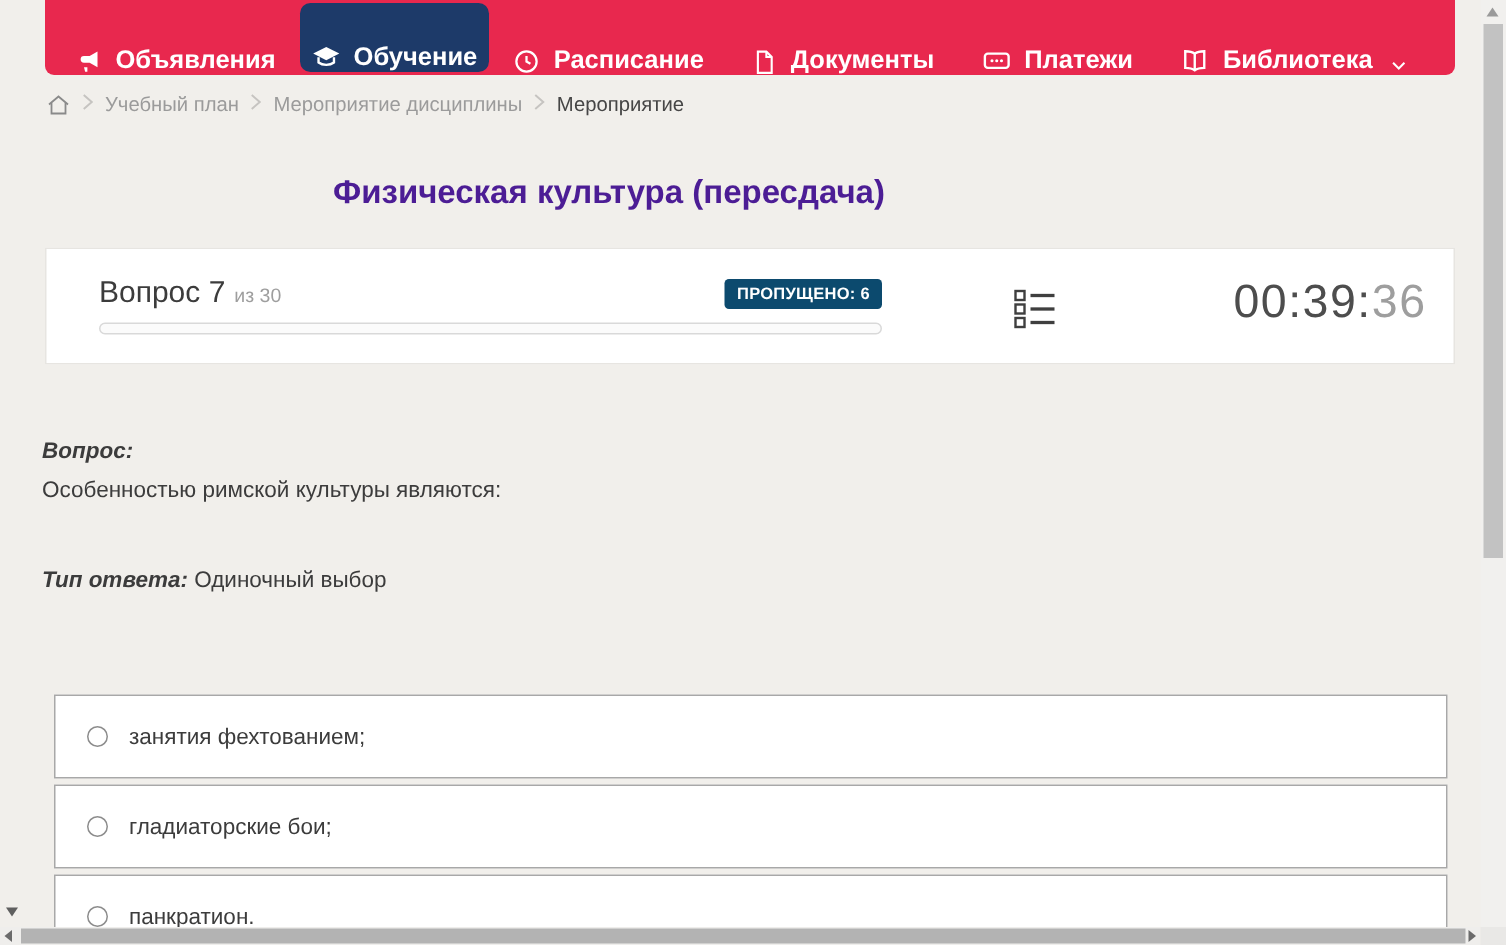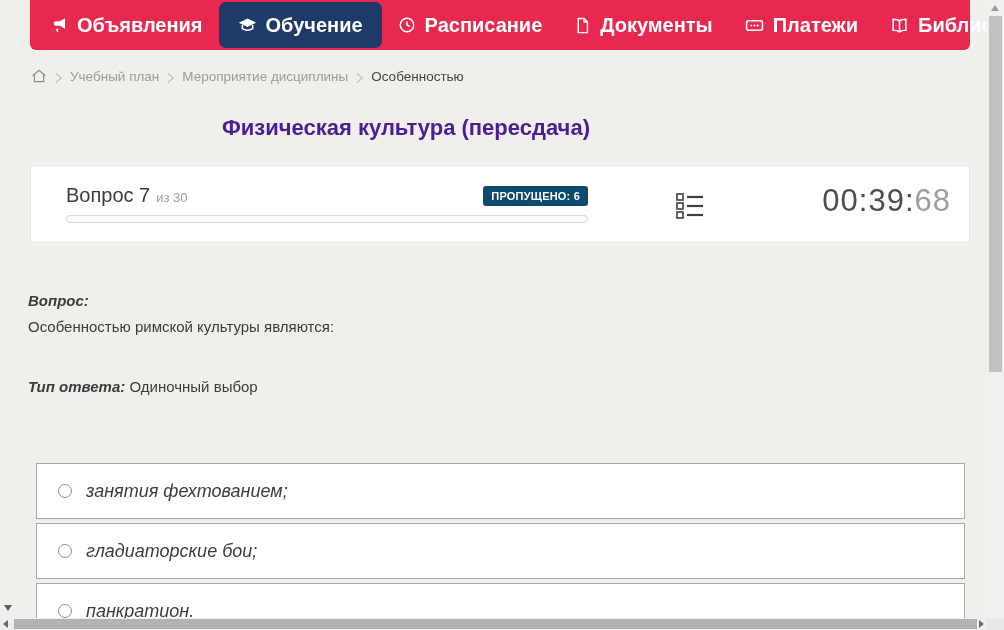--- a/index.html
+++ b/index.html
@@ -11,33 +11,33 @@
     overflow:hidden;
     color:#3f3f3f;
   }
   
   .topnav {
     position:absolute; left:30px; top:0; width:940px; height:50px;
     background:#e8284e; border-radius:0 0 6px 6px;
     display:flex; align-items:stretch; padding:0 4px;
   }
   .nav-item {
-    display:flex; align-items:center; gap:9px;
-    padding:0 16px; color:#fff; font-weight:700; font-size:20px;
+    display:flex; align-items:flex-end; gap:9px;
+    padding:0 16px; color:#fff; font-weight:700; font-size:17px;
     cursor:pointer; white-space:nowrap;
   }
   .nav-item.active {
-    background:#1d3a69; border-radius:7px; margin:2px 0; padding:0 19px;
+    background:#1d3a69; border-radius:7px; margin:2px 0; padding:0 8px;
   }
   .nav-item svg { display:block; }
   .chev { margin-left:2px; }
   
   .breadcrumb {
     position:absolute; left:31px; top:62px; height:22px;
-    display:flex; align-items:flex-end; gap:7px;
+    display:flex; align-items:flex-start; gap:7px;
     font-size:13.5px; color:#9b9b9b;
   }
   .breadcrumb .crumb-current { color:#464646; }
   .breadcrumb svg { display:block; }
   
   .page-title {
     position:absolute; top:115px; left:0; width:812px;
     text-align:center; color:#4c1d95; font-size:22px; font-weight:700;
   }
   
@@ -79,21 +79,21 @@
   .options { position:absolute; left:36px; top:463px; width:929px; }
   .option {
     height:56px; background:#ffffff; border:1px solid #a8a8a8;
     margin-bottom:4px; display:flex; align-items:center;
     padding-left:21px; cursor:pointer;
   }
   .radio {
     width:14px; height:14px; border:1px solid #8c8c8c; border-radius:50%;
     background:#fff; margin-right:14px; flex:0 0 auto;
   }
-  .option-label { font-size:18px; color:#3c3c3c;font-style:italic; }
+  .option-label { font-size:15px; color:#3c3c3c; }
   
   .vscroll {
     position:absolute; right:0; top:0; width:17px; height:618px;
     background:#f1f0ee;
   }
   .v-up {
     position:absolute; top:5px; left:4px;
     width:0; height:0;
     border-left:4.5px solid transparent; border-right:4.5px solid transparent;
     border-bottom:6px solid #9a9a9a;
@@ -217,21 +217,21 @@
     <svg width="9" height="12" viewBox="0 0 12 18" fill="none" stroke="#c6c4c1" stroke-width="2">
         <polyline points="2,2 10,9 2,16"></polyline>
       </svg>
   </span>
   <span>Мероприятие дисциплины</span>
   <span>
     <svg width="9" height="12" viewBox="0 0 12 18" fill="none" stroke="#c6c4c1" stroke-width="2">
         <polyline points="2,2 10,9 2,16"></polyline>
       </svg>
   </span>
-  <span class="crumb-current">Особенностью</span>
+  <span class="crumb-current">Мероприятие</span>
 </div>
 
 <h1 class="page-title">Физическая культура (пересдача)</h1>
 
 <section class="qcard">
   <div class="qcard-row">
     <div>
       <span class="q-number">Вопрос 7</span><span class="q-of">из 30</span>
     </div>
     <span class="badge">ПРОПУЩЕНО: 6</span>
@@ -245,21 +245,21 @@
         <rect x="1" y="2" width="6" height="6" fill="none" stroke="#3f3f3f" stroke-width="1.6"></rect>
         <rect x="1" y="11" width="6" height="6" fill="none" stroke="#3f3f3f" stroke-width="1.6"></rect>
         <rect x="1" y="20" width="6" height="6" fill="none" stroke="#3f3f3f" stroke-width="1.6"></rect>
         <line x1="11" y1="5" x2="27" y2="5" stroke="#3f3f3f" stroke-width="2.2"></line>
         <line x1="11" y1="14" x2="27" y2="14" stroke="#3f3f3f" stroke-width="2.2"></line>
         <line x1="11" y1="23" x2="27" y2="23" stroke="#3f3f3f" stroke-width="2.2"></line>
       </svg>
     </span>
   </div>
   <div class="timer">
-    <span>00:39:</span><span class="secs">68</span>
+    <span>00:39:</span><span class="secs">36</span>
   </div>
 </section>
 
 <div class="q-label">Вопрос:</div>
 <div class="q-text">Особенностью римской культуры являются:</div>
 <div class="atype-row">
   <span class="atype-label">Тип ответа:</span>
   <span>Одиночный выбор</span>
 </div>
 

